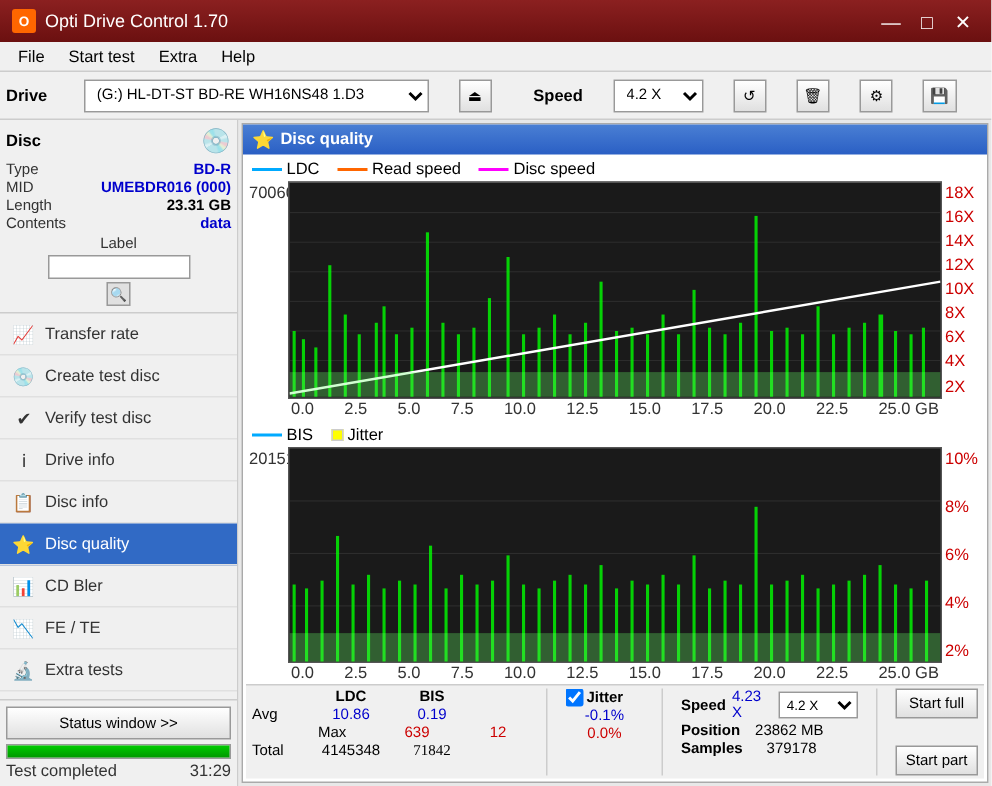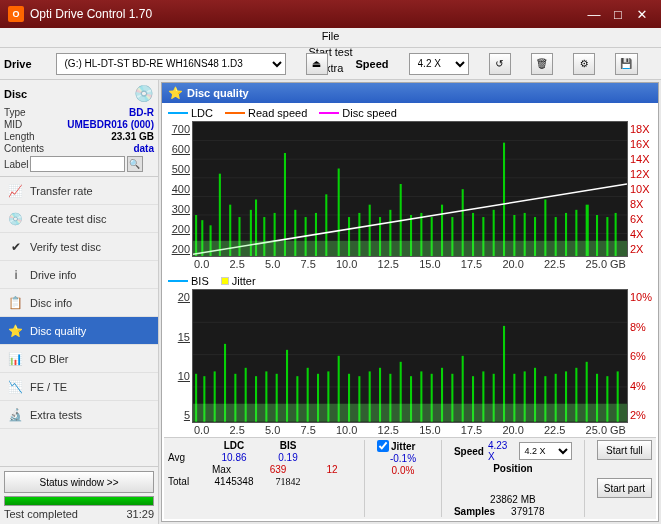--- a/index.html
+++ b/index.html
@@ -23,21 +23,20 @@
     .title-btn { width: 22px; height: 18px; background: transparent; border: none; color: white; cursor: pointer; font-size: 13px; display: flex; align-items: center; justify-content: center; }
 
     
     .menu-bar {
       background: #f0f0f0;
       height: 20px;
       display: flex;
       align-items: center;
       padding: 0 4px;
       border-bottom: 1px solid #ccc;
-      flex-direction: column;
     }
     .menu-item { padding: 2px 8px; cursor: pointer; font-size: 11px; }
 
     
     .toolbar {
       background: #f0f0f0;
       height: 32px;
       display: flex;
       align-items: center;
       padding: 0 4px;
@@ -98,21 +97,21 @@
       align-items: center;
       justify-content: space-between;
       margin-bottom: 4px;
     }
     .disc-title { font-weight: bold; font-size: 11px; }
     .disc-icon { font-size: 16px; }
     .disc-row { display: flex; justify-content: space-between; margin-bottom: 1px; }
     .disc-key { color: #333; font-size: 10px; }
     .disc-value { color: #0000cc; font-size: 10px; font-weight: bold; }
     .disc-value.black { color: #000; }
-    .label-row { display: flex; align-items: center; gap: 2px; margin-top: 2px; }
+    .label-row { display: flex; align-items: center; gap: 2px; margin-top: 2px; flex-direction: column; }
     .label-input { border: 1px solid #999; height: 16px; width: 95px; font-size: 10px; padding: 0 2px; }
     .label-search-btn { width: 16px; height: 16px; border: 1px solid #999; background: #e0e0e0; cursor: pointer; font-size: 9px; display: flex; align-items: center; justify-content: center; }
 
     
     .nav-items { flex: 1; overflow-y: auto; }
     .nav-item {
       height: 28px;
       display: flex;
       align-items: center;
       padding: 0 8px;
@@ -205,27 +204,26 @@
     }
     
     .chart-canvas-wrapper {
       display: flex;
       flex: 1;
       position: relative;
     }
     .y-labels {
       width: 28px;
       display: flex;
-      flex-direction: column;
+      flex-direction: row;
       justify-content: space-between;
       padding: 2px 2px;
       font-size: 8px;
       color: #333;
       text-align: right;
-      text-decoration: underline;
     }
     .y-labels-right {
       width: 28px;
       display: flex;
       flex-direction: column;
       justify-content: space-between;
       padding: 2px 2px;
       font-size: 8px;
       color: #cc0000;
       text-align: left;
@@ -630,21 +628,21 @@
           <div class="divider"></div>
 
           <div style="display:flex; flex-direction:column; gap:1px;">
             <div style="display:flex; gap:4px; align-items:center;">
               <span style="font-weight:bold;font-size:10px;">Speed</span>
               <span style="color:#0000cc;font-size:10px;">4.23 X</span>
               <select style="height:18px;font-size:9px;border:1px solid #999;background:white;width:55px;">
                 <option>4.2 X</option>
               </select>
             </div>
-            <div style="display:flex; gap:20px; align-items:center;flex-direction:column;">
+            <div style="display:flex; gap:10px; align-items:center;">
               <span style="font-weight:bold;font-size:10px;">Position</span>
               <span style="font-size:10px;">23862 MB</span>
             </div>
             <div style="display:flex; gap:16px; align-items:center;">
               <span style="font-weight:bold;font-size:10px;">Samples</span>
               <span style="font-size:10px;">379178</span>
             </div>
           </div>
 
           <div class="divider"></div>

